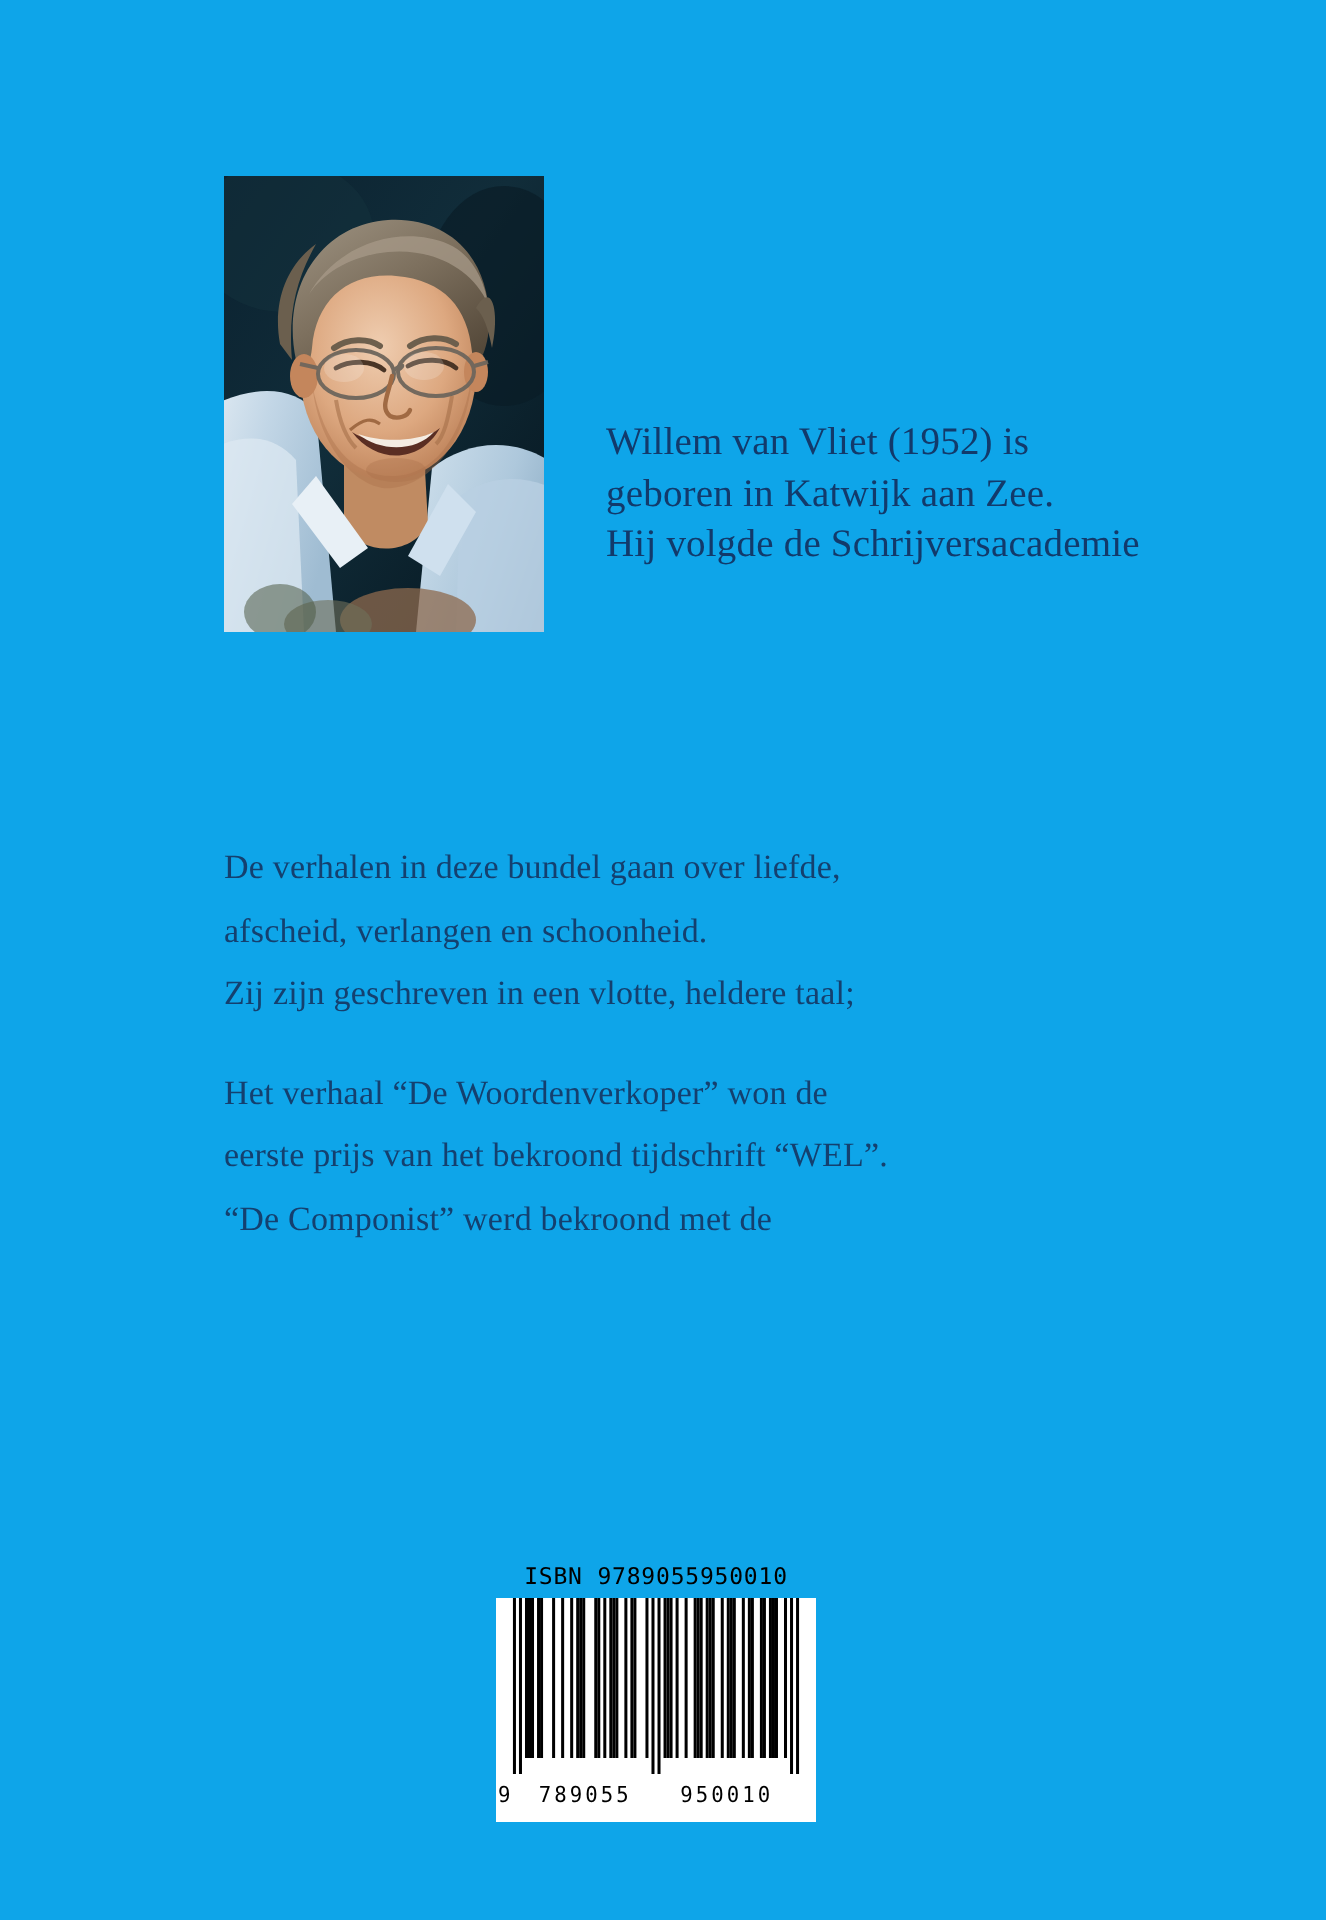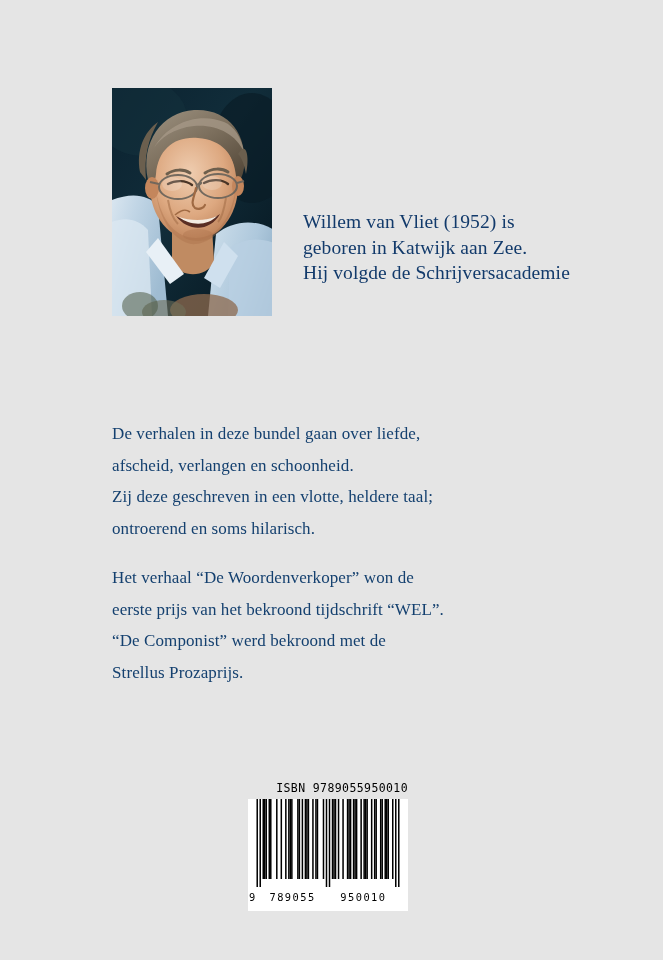--- a/index.html
+++ b/index.html
@@ -15,21 +15,21 @@
     overflow: hidden;
     font-family: "Liberation Serif", "DejaVu Serif", serif;
     color: #123a6b;
   }
 
   .page {
     position: absolute;
     left: 0; top: 0;
     width: 663px;
     height: 960px;
-    background: #e5e5e5;
+    background: #0ea5e9;
   }
 
   
   .author-photo {
     position: absolute;
     left: 112px;
     top: 88px;
     width: 160px;
     height: 228px;
     overflow: hidden;
@@ -71,21 +71,21 @@
     left: 248px;
     top: 781px;
     width: 160px;
     height: 130px;
   }
   .isbn-text {
     position: absolute;
     left: 0;
     top: 0;
     width: 160px;
-    text-align: right;
+    text-align: center;
     font-family: "DejaVu Sans Mono", "Liberation Mono", monospace;
     font-size: 11.5px;
     letter-spacing: 0.4px;
     color: #000000;
     white-space: nowrap;
   }
   .barcode-svg {
     position: absolute;
     left: 0;
     top: 18px;
@@ -203,28 +203,26 @@
   <div class="bio">
     <div class="line">Willem van Vliet (1952) is</div>
     <div class="line">geboren in Katwijk aan Zee.</div>
     <div class="line">Hij volgde de Schrijversacademie</div>
   </div>
 
   <div class="blurb">
     <div class="para">
       <div class="line">De verhalen in deze bundel gaan over liefde,</div>
       <div class="line">afscheid, verlangen en schoonheid.</div>
-      <div class="line">Zij deze geschreven in een vlotte, heldere taal;</div>
-      <div class="line">ontroerend en soms hilarisch.</div>
+      <div class="line">Zij zijn geschreven in een vlotte, heldere taal;</div>
     </div>
     <div class="para">
       <div class="line">Het verhaal “De Woordenverkoper” won de</div>
       <div class="line">eerste prijs van het bekroond tijdschrift “WEL”.</div>
       <div class="line">“De Componist” werd bekroond met de</div>
-      <div class="line">Strellus Prozaprijs.</div>
     </div>
   </div>
 
   <div class="barcode-block">
     <div class="isbn-text">ISBN 9789055950010</div>
     <div class="barcode-svg" id="barcode-svg-host">
         <svg xmlns="http://www.w3.org/2000/svg" width="160" height="112" viewBox="0 0 170.0 112" preserveAspectRatio="none">
           <rect x="0" y="0" width="170.0" height="112" fill="#ffffff"></rect>
           <rect x="9.00" y="0" width="1.60" height="88" fill="#000000"></rect>
           <rect x="12.20" y="0" width="1.60" height="88" fill="#000000"></rect>

